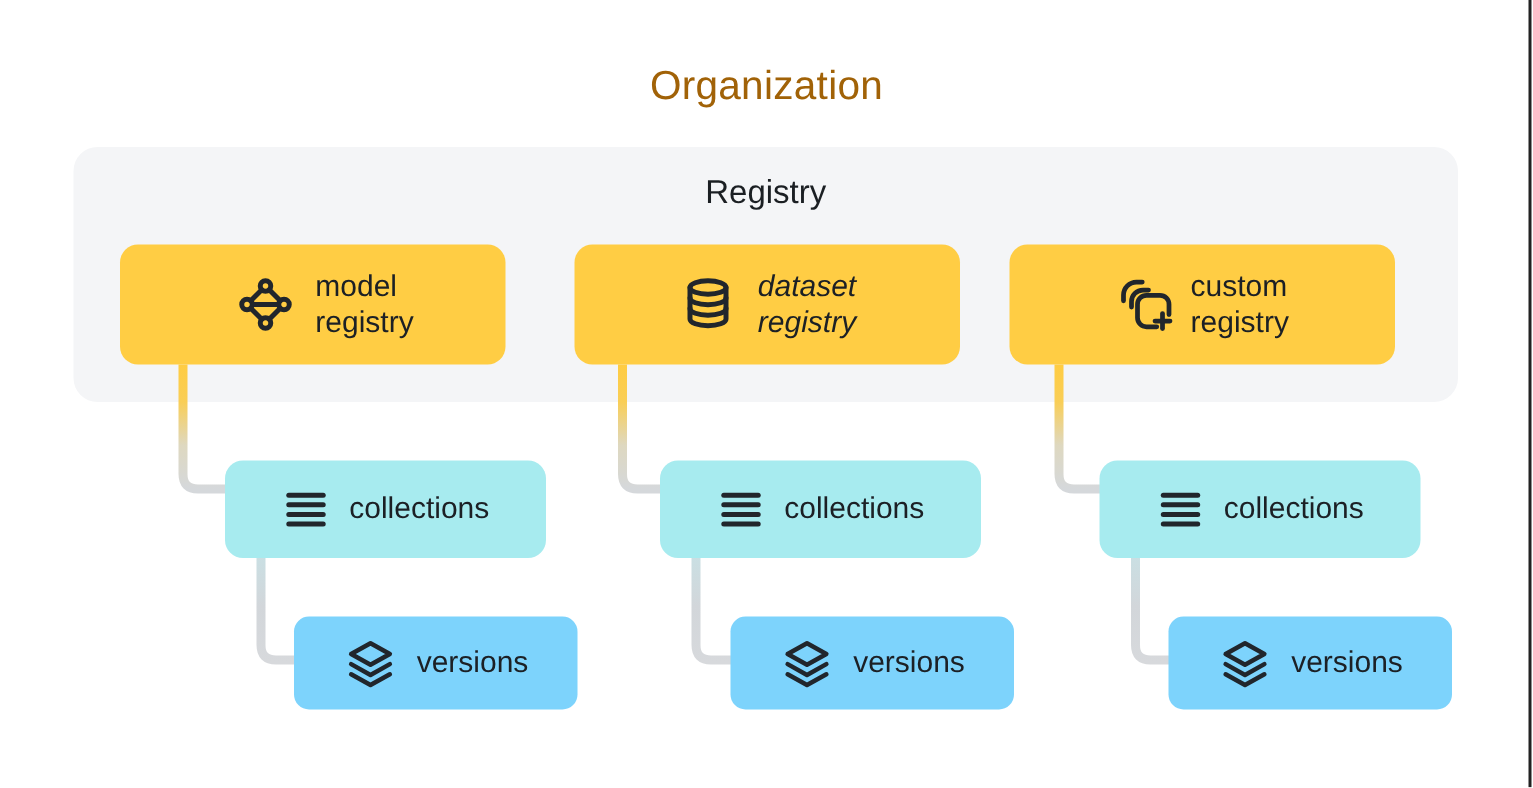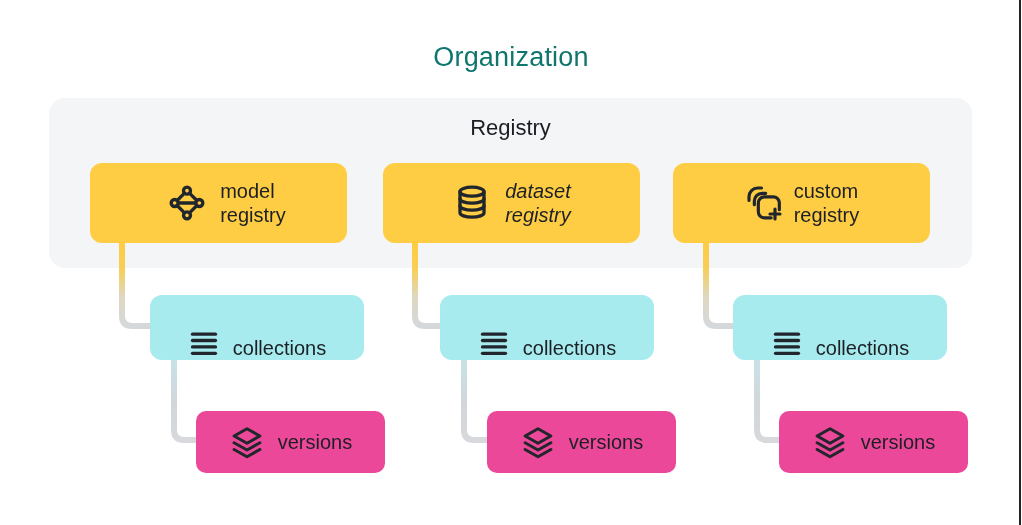--- a/index.html
+++ b/index.html
@@ -16,21 +16,21 @@
     overflow: hidden;
   }
   .title {
     position: absolute;
     top: 42px;
     left: 0;
     width: 1022px;
     text-align: center;
     font-size: 27px;
     font-weight: 400;
-    color: #0f766e;
+    color: #a16207;
     letter-spacing: 0.2px;
     z-index: 1;
   }
   .registry-panel {
     position: absolute;
     left: 49px;
     top: 98px;
     width: 923px;
     height: 170px;
     background: #f4f5f7;
@@ -64,23 +64,23 @@
     z-index: 3;
   }
   .card .icon { flex: 0 0 auto; display: flex; align-items: center; color: #21262c; }
   .card-label {
     font-size: 20px;
     line-height: 1.22;
     color: #1c2025;
     white-space: pre-line;
   }
   .reg-card  { top: 163px; width: 257px; height: 80px; background: #ffcd44; border-radius: 12px; }
-  .coll-card { top: 295px; width: 214px; height: 65px; background: #a7ebef; border-radius: 12px; align-items: flex-end; }
-  .ver-card  { top: 411px; width: 189px; height: 62px; background: #ec4899; border-radius: 10px; }
-  .reg-card.c0  { left: 90px; padding-left: 16px;  } .reg-card.c1  { left: 383px; font-style: italic; } .reg-card.c2  { left: 673px; gap: 10px; }
+  .coll-card { top: 307px; width: 214px; height: 65px; background: #a7ebef; border-radius: 12px; }
+  .ver-card  { top: 411px; width: 189px; height: 62px; background: #7dd3fc; border-radius: 10px; }
+  .reg-card.c0  { left: 80px; padding-left: 16px;  } .reg-card.c1  { left: 383px; font-style: italic; } .reg-card.c2  { left: 673px; gap: 10px; }
   .coll-card.c0 { left: 150px; } .coll-card.c1 { left: 440px; } .coll-card.c2 { left: 733px; }
   .ver-card.c0  { left: 196px; } .ver-card.c1  { left: 487px; } .ver-card.c2  { left: 779px; }
   .edge-line {
     position: absolute;
     right: 1px; top: 0;
     width: 2px; height: 525px;
     background: #222222;
     z-index: 5;
   }
   svg.ic { display: block; }

